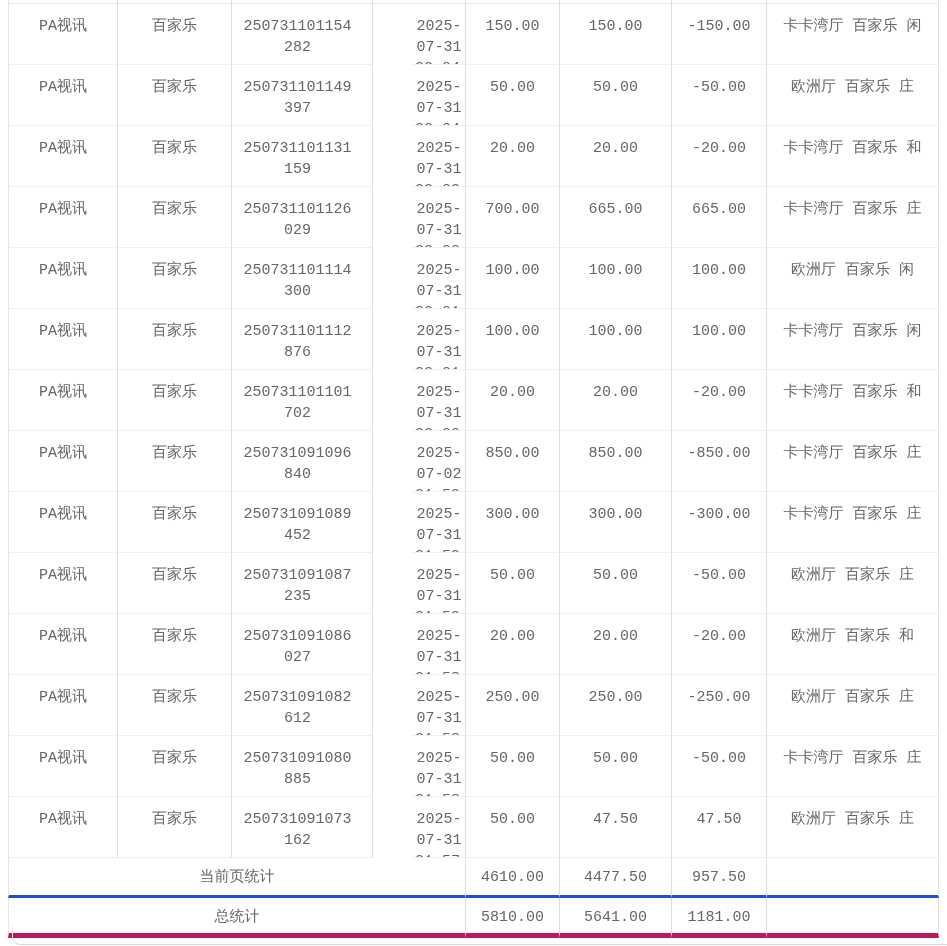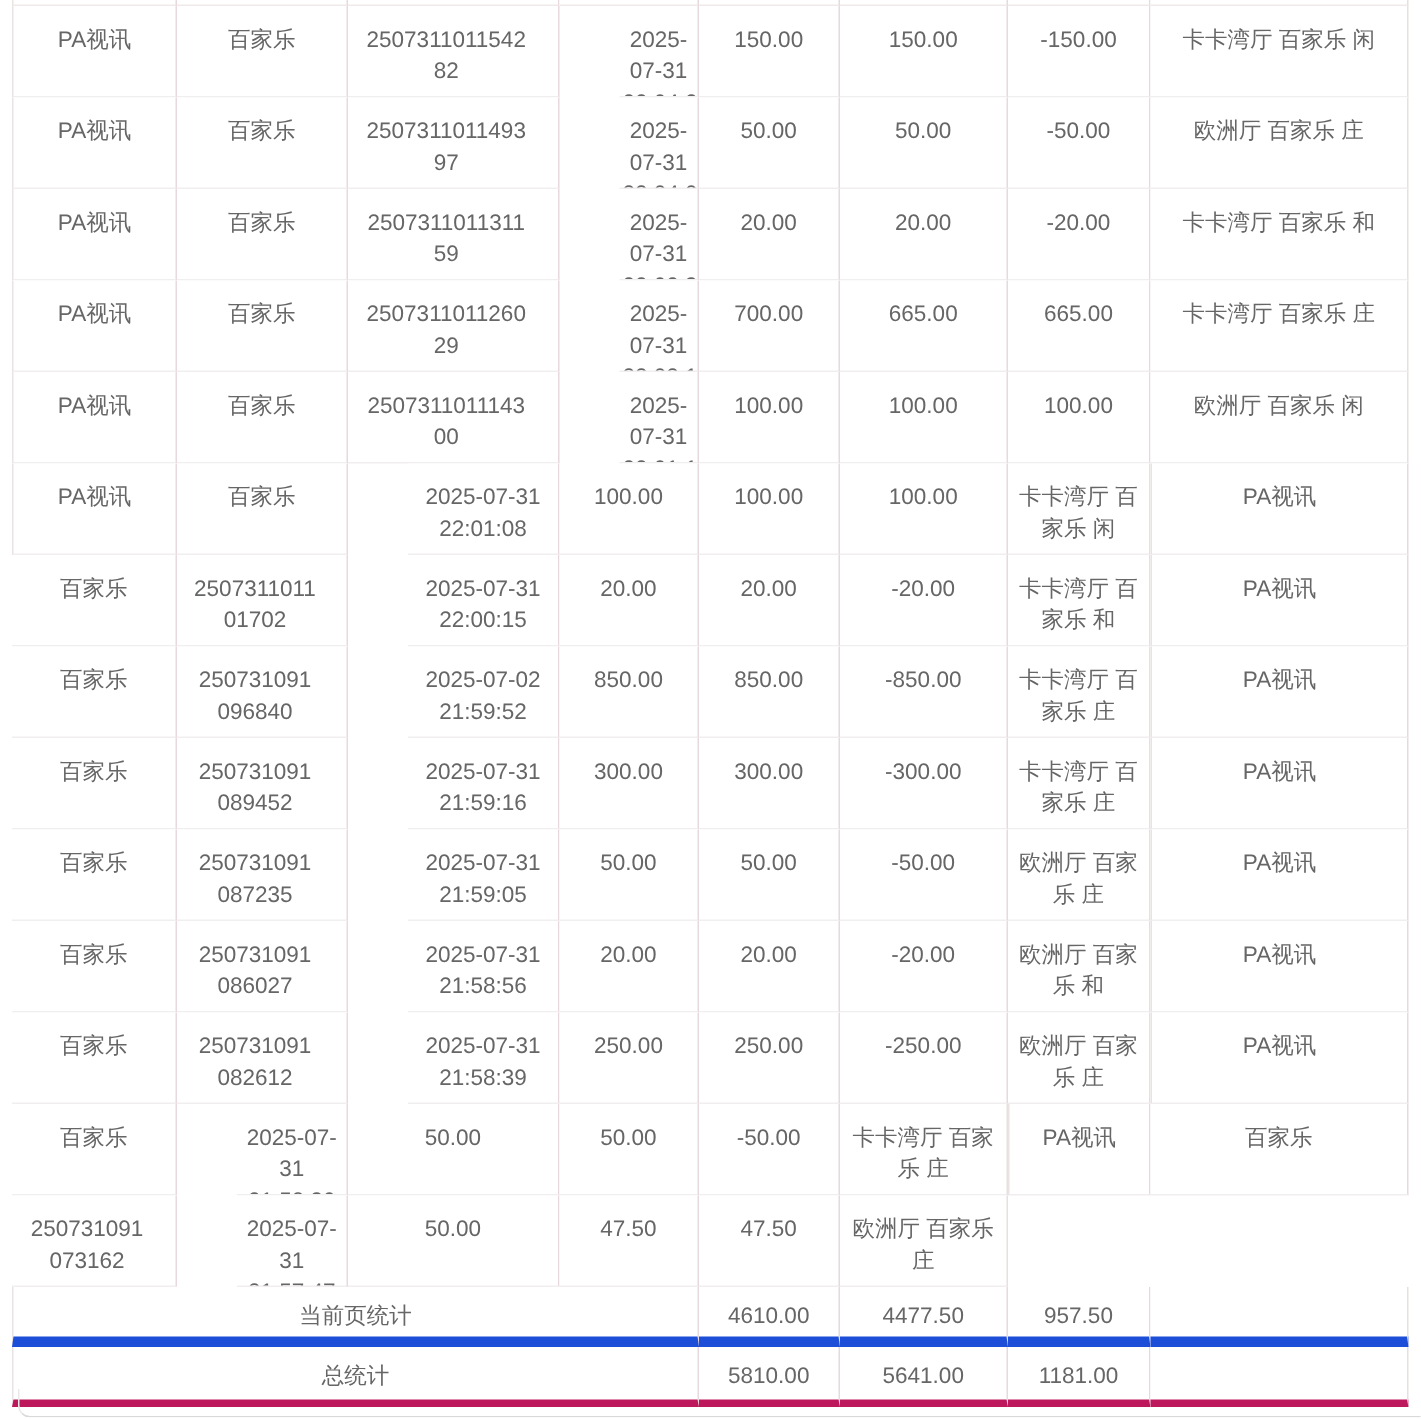--- a/index.html
+++ b/index.html
@@ -12,38 +12,39 @@
     overflow:hidden;
   }
   .records-grid{
     position:absolute;
     left:8px;top:0;
     width:757px;
     display:grid;
     grid-template-columns:110px 114px 141px 93px 94px 112px 95px 172px;
     grid-template-rows:4px repeat(14,61px) 40px 40px;
     background:#ffffff;
+    font-family:Liberation Mono, monospace;
   }
   .cell{
     box-sizing:border-box;
     overflow:hidden;
     text-align:center;
     font-size:15px;
     line-height:21px;
     padding:12px 4px 0 4px;
     border-right:1px solid #e7d9de;
     border-bottom:1px solid #f1eeee;
     background:#ffffff;
   }
   .cell.col-first{border-left:1px solid #e9e3e3;}
   .cell.col-last{border-right:1px solid #e7e0e0;}
   .cell.order{padding-left:11px;padding-right:20px;word-break:break-all;}
   .cell.time{padding-left:2px;padding-right:2px;margin-left:40px;}
   .cell.sliver{padding:0;border-bottom:1px solid #efe9e9;}
-  .cell.summary{padding-top:9px;border-bottom:7px solid #1d4ed8;}
+  .cell.summary{padding-top:9px;border-bottom:3px solid #1d4ed8;}
   .cell.summary-label{grid-column:1 / span 4;}
   .cell.bottom-row{border-bottom:5px solid #be185d;}
   .panel-bottom-edge{
     position:absolute;
     left:12px;top:926px;width:935px;height:18px;
     border-bottom:1px solid #d9d9d9;
     border-left:1px solid #e9e9e9;
     border-bottom-left-radius:8px;
   }
 </style>
@@ -96,20 +97,21 @@
     <div class="cell col-first">PA视讯</div>
     <div class="cell">百家乐</div>
     <div class="cell order">250731101114300</div>
     <div class="cell time">2025-07-31 22:01:16</div>
     <div class="cell">100.00</div>
     <div class="cell">100.00</div>
     <div class="cell">100.00</div>
     <div class="cell col-last">欧洲厅 百家乐 闲</div>
     <div class="cell col-first">PA视讯</div>
     <div class="cell">百家乐</div>
+    <div class="cell order">250731101112876</div>
     <div class="cell time">2025-07-31 22:01:08</div>
     <div class="cell">100.00</div>
     <div class="cell">100.00</div>
     <div class="cell">100.00</div>
     <div class="cell col-last">卡卡湾厅 百家乐 闲</div>
     <div class="cell col-first">PA视讯</div>
     <div class="cell">百家乐</div>
     <div class="cell order">250731101101702</div>
     <div class="cell time">2025-07-31 22:00:15</div>
     <div class="cell">20.00</div>
@@ -151,20 +153,21 @@
     <div class="cell col-first">PA视讯</div>
     <div class="cell">百家乐</div>
     <div class="cell order">250731091082612</div>
     <div class="cell time">2025-07-31 21:58:39</div>
     <div class="cell">250.00</div>
     <div class="cell">250.00</div>
     <div class="cell">-250.00</div>
     <div class="cell col-last">欧洲厅 百家乐 庄</div>
     <div class="cell col-first">PA视讯</div>
     <div class="cell">百家乐</div>
+    <div class="cell order">250731091080885</div>
     <div class="cell time">2025-07-31 21:58:30</div>
     <div class="cell">50.00</div>
     <div class="cell">50.00</div>
     <div class="cell">-50.00</div>
     <div class="cell col-last">卡卡湾厅 百家乐 庄</div>
     <div class="cell col-first">PA视讯</div>
     <div class="cell">百家乐</div>
     <div class="cell order">250731091073162</div>
     <div class="cell time">2025-07-31 21:57:47</div>
     <div class="cell">50.00</div>

